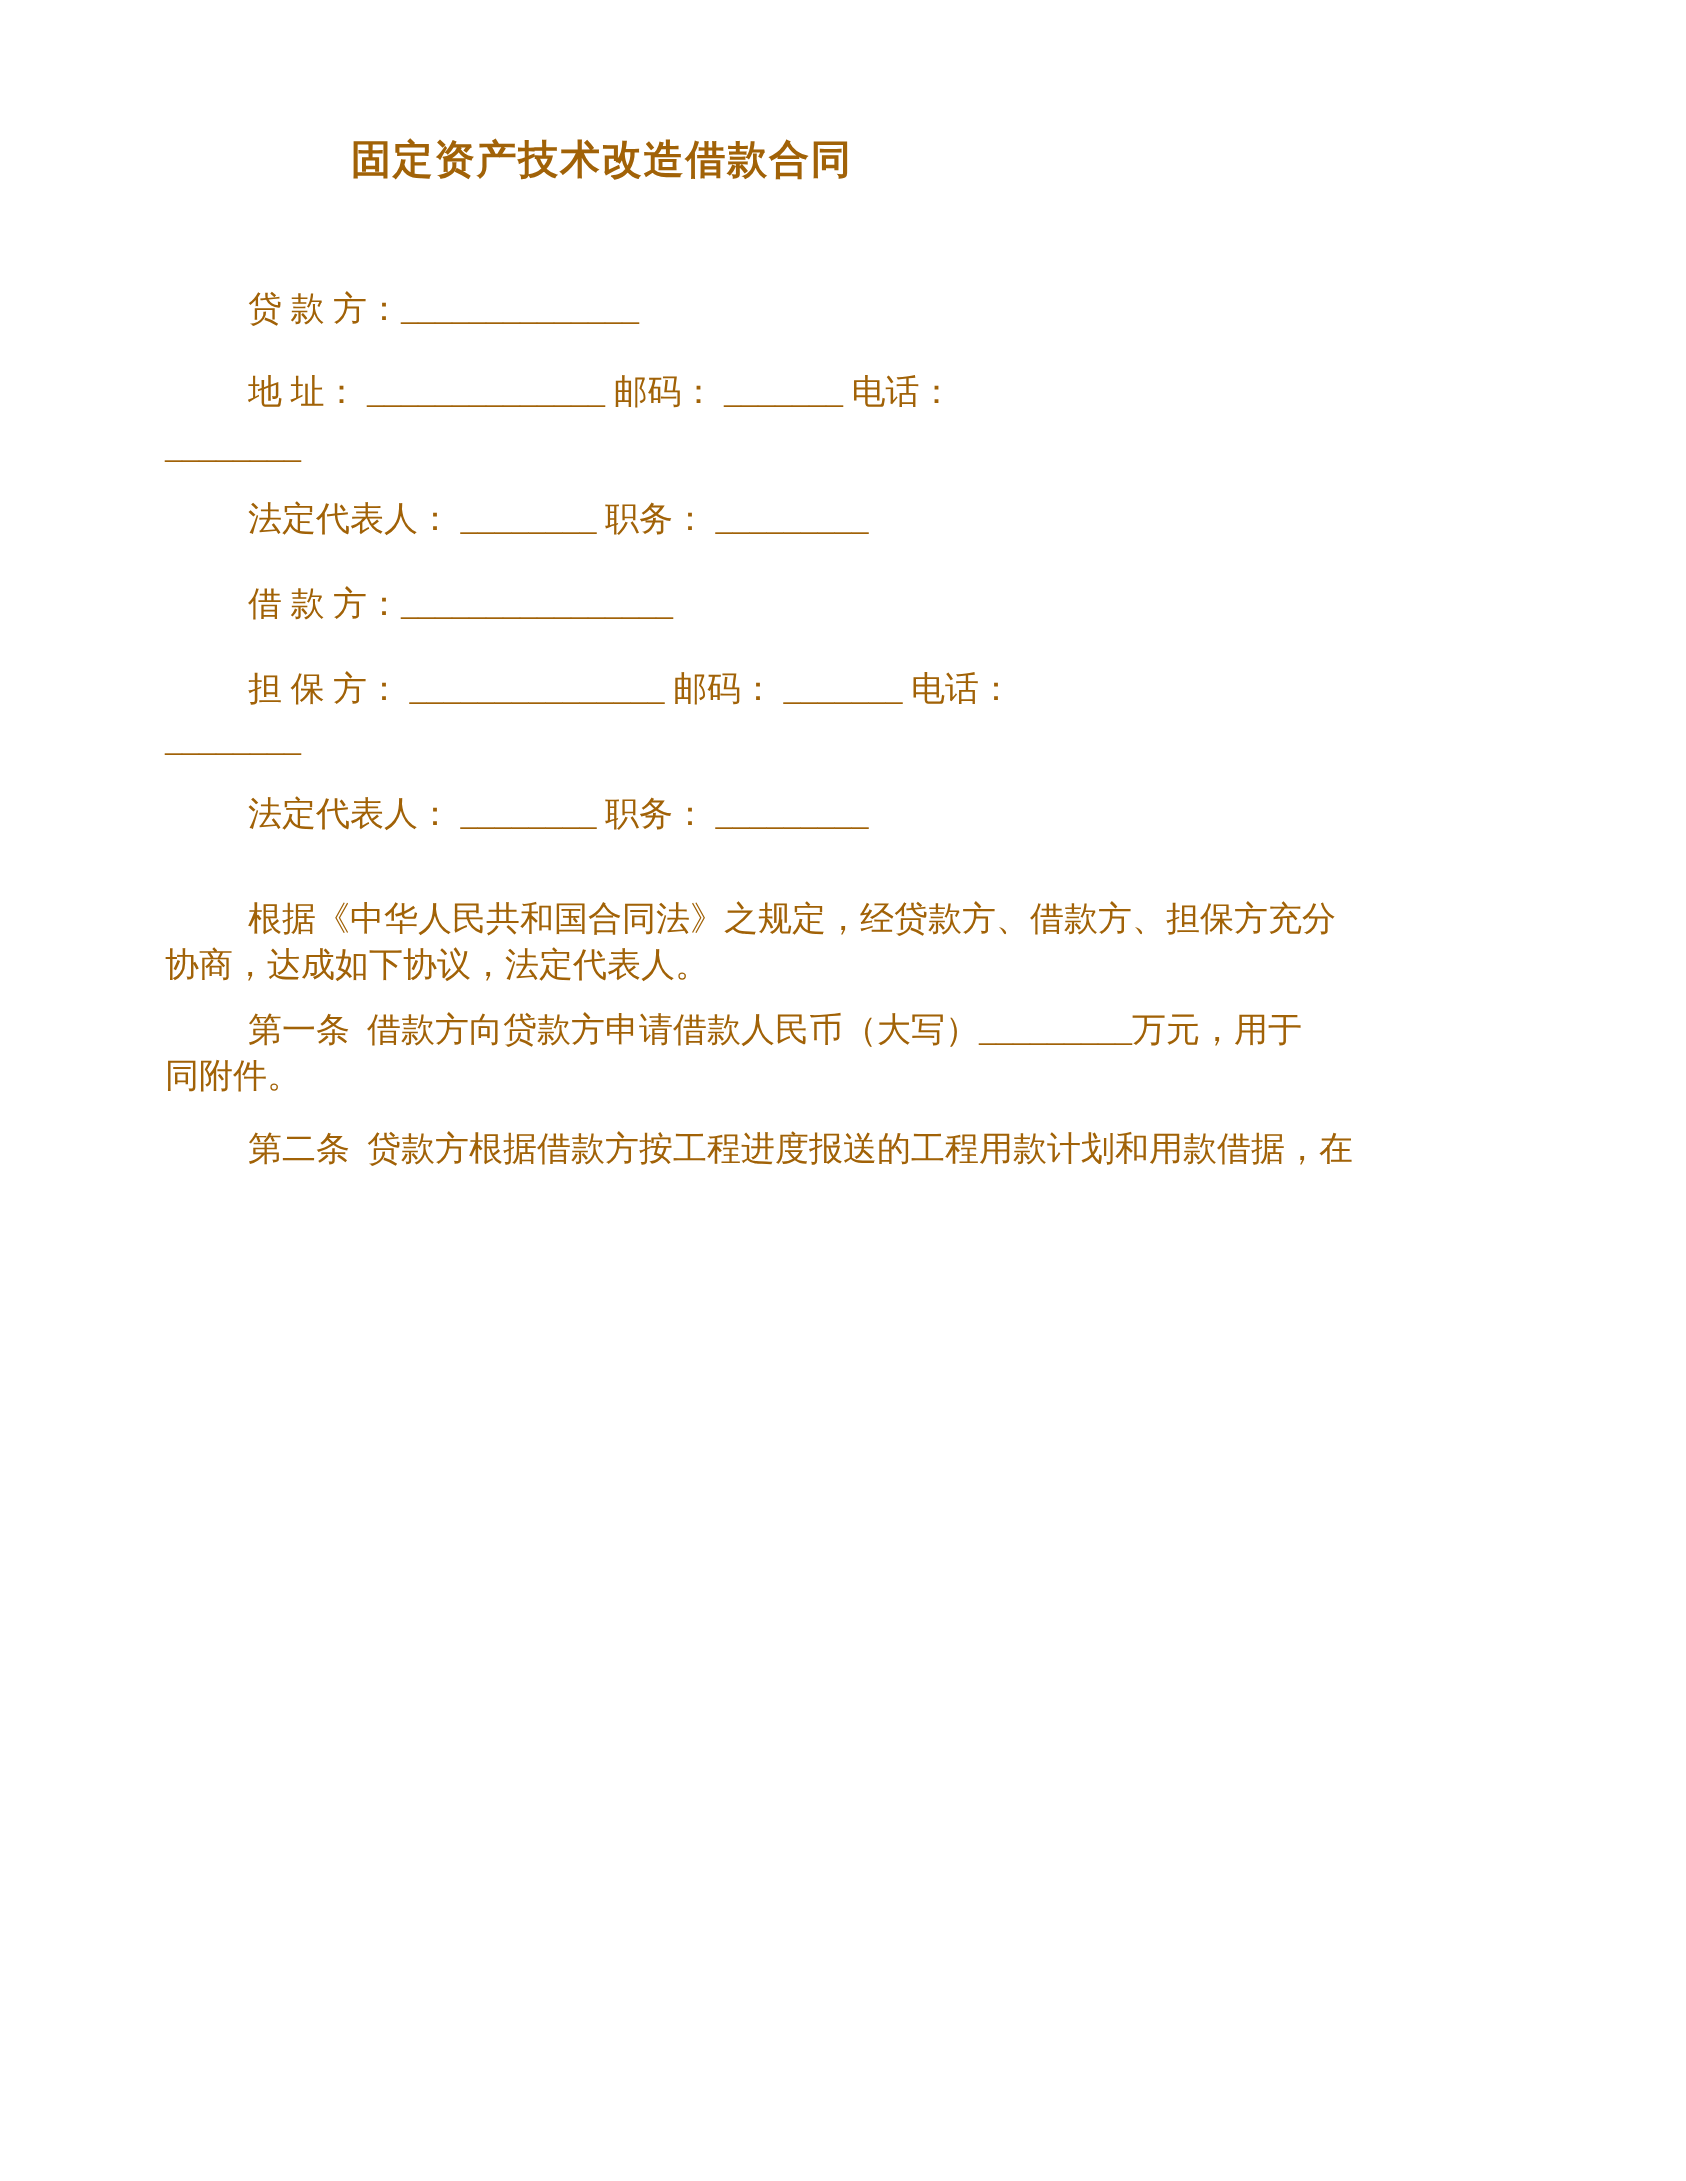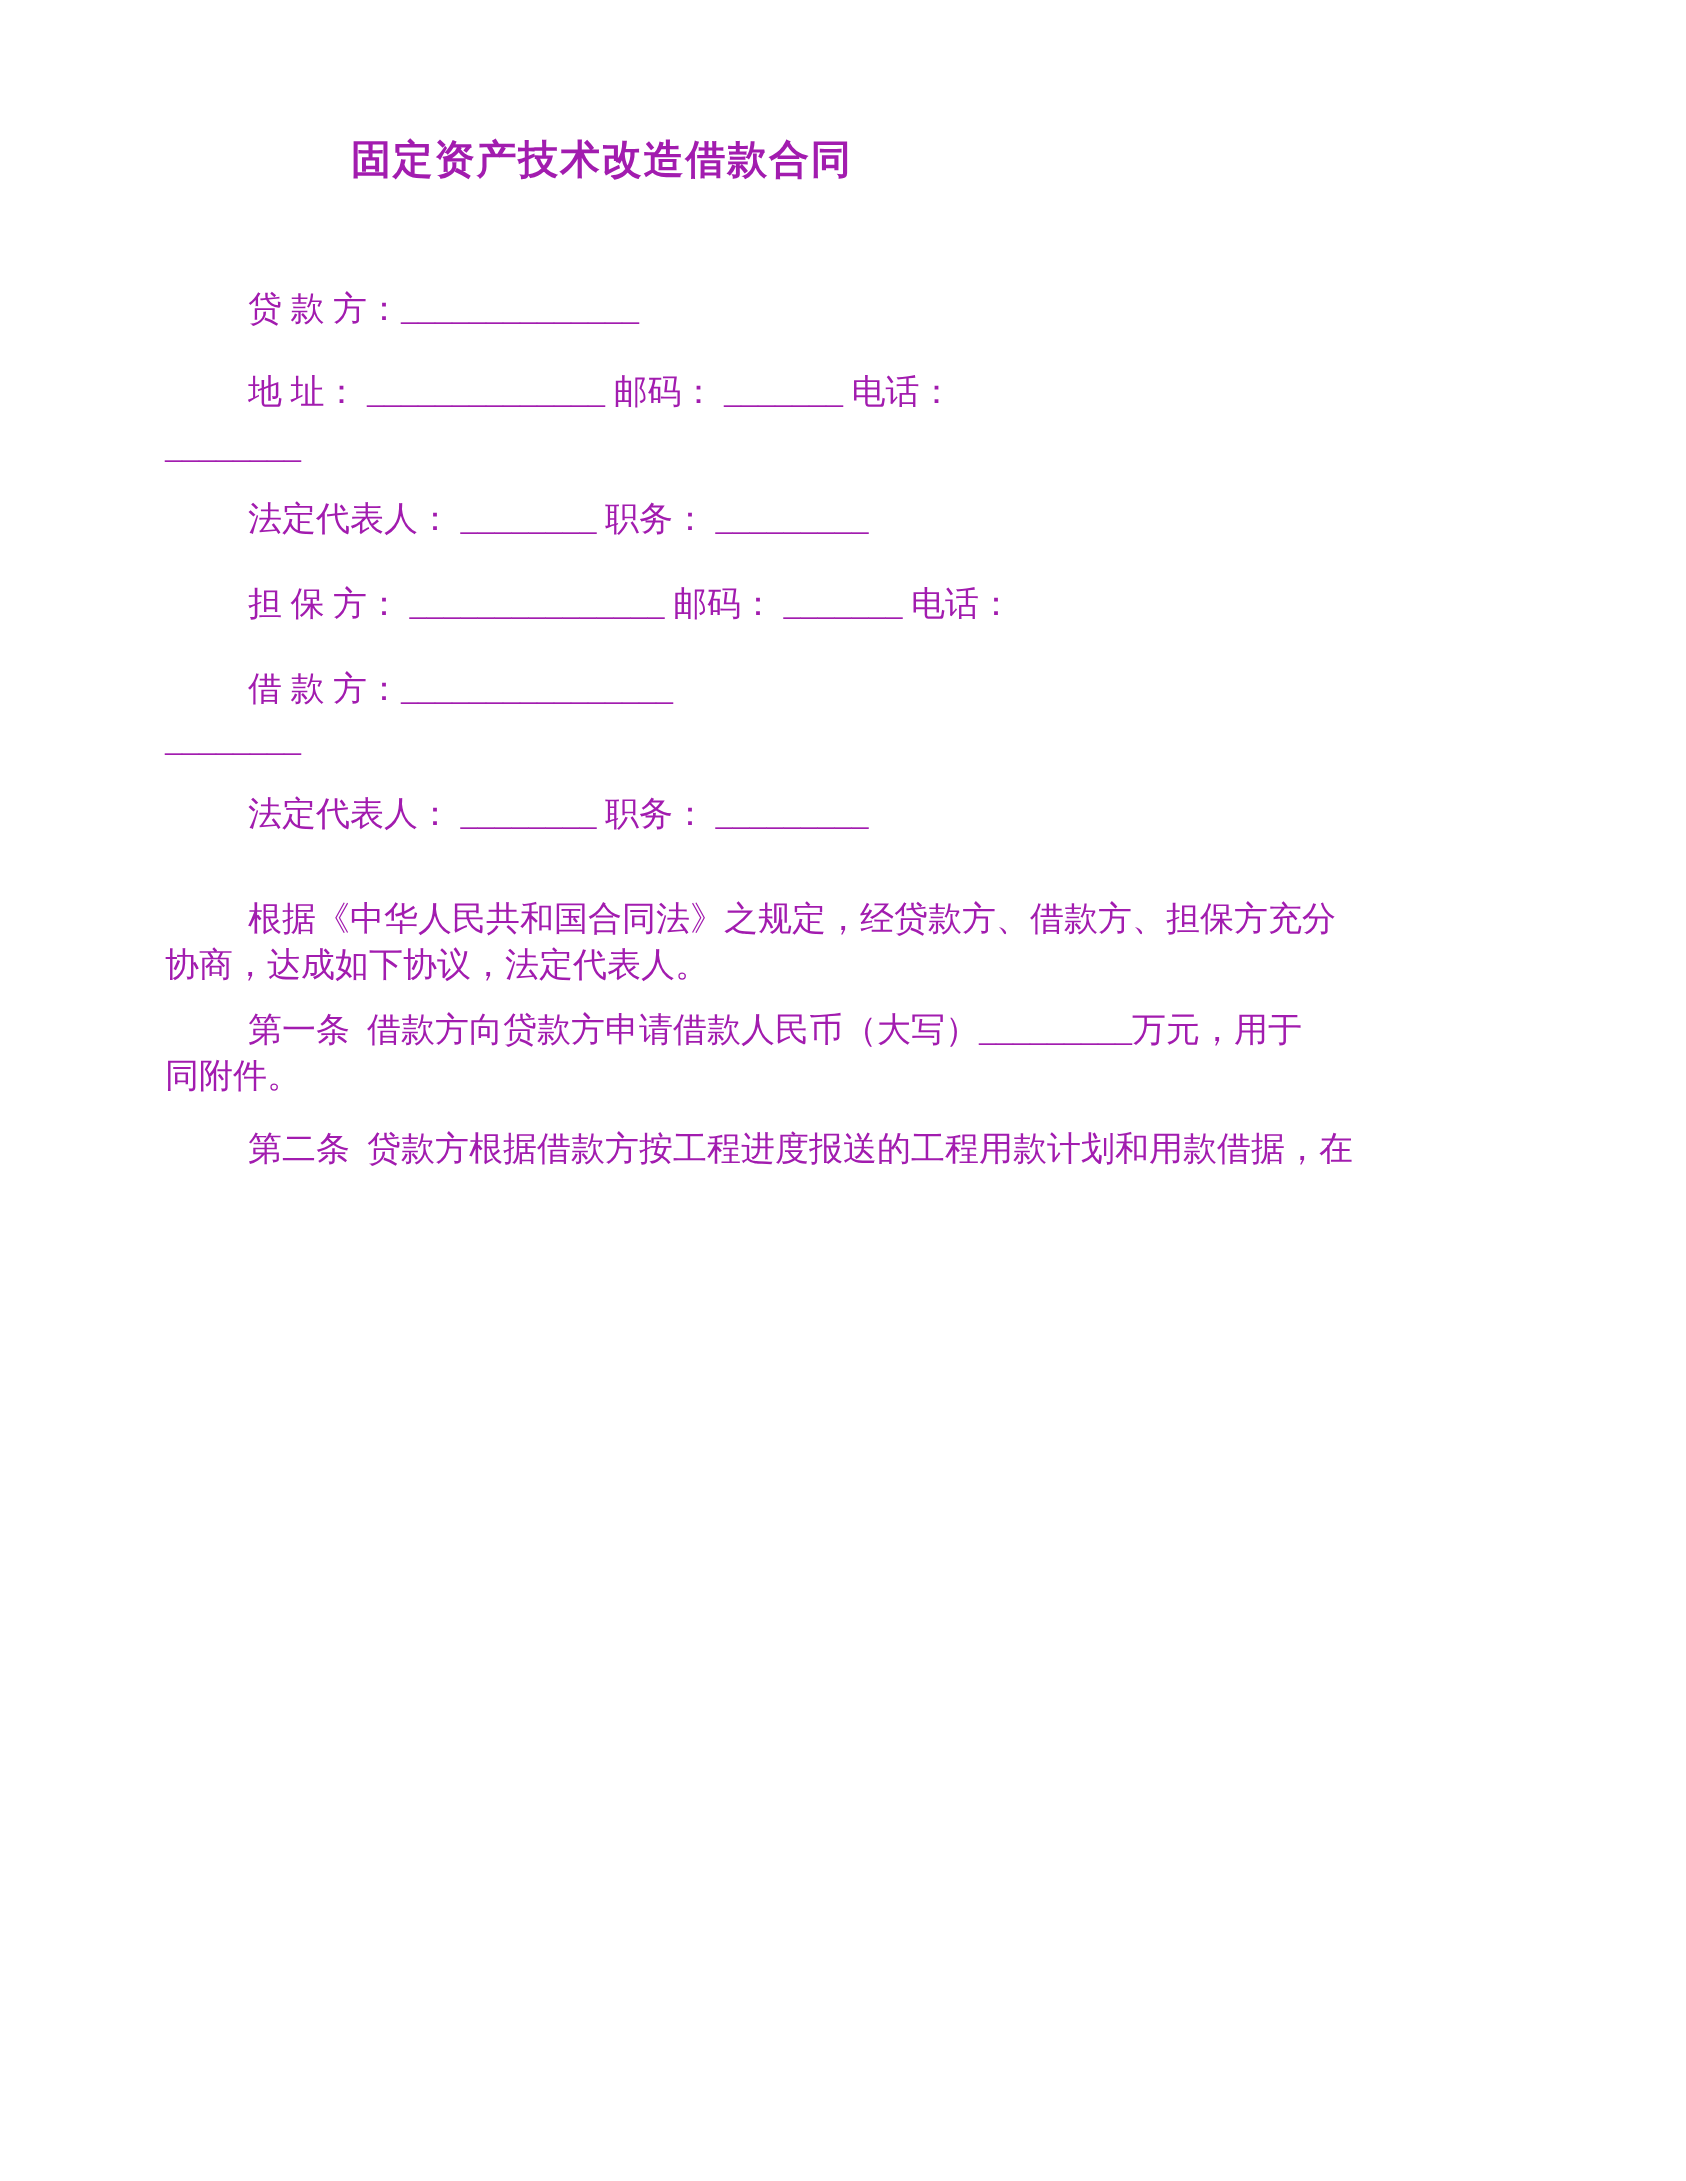--- a/index.html
+++ b/index.html
@@ -7,21 +7,21 @@
       padding: 0;
       background: #ffffff;
     }
     .page {
       position: relative;
       width: 1374px;
       height: 2182px;
       background: #ffffff;
       overflow: hidden;
       font-family: "Liberation Serif", "DejaVu Serif", serif;
-      color: #a21caf;
+      color: #a16207;
     }
     .content {
       padding: 133px 165px 0 165px;
     }
     .doc-title {
       margin: 0 0 0 186px;
       font-family: "Liberation Sans", "DejaVu Sans", sans-serif;
       font-size: 40px;
       font-weight: 700;
       line-height: 52px;
@@ -55,23 +55,23 @@
     <h1 class="doc-title">固定资产技术改造借款合同</h1>
 
     <div class="line indent l1">贷 款 方：______________</div>
 
     <div class="line indent l2">地 址： ______________ 邮码： _______ 电话：</div>
 
     <div class="line l3">________</div>
 
     <div class="line indent l4">法定代表人： ________ 职务： _________</div>
 
+    <div class="line indent l5">借 款 方：________________</div>
+
     <div class="line indent l6">担 保 方： _______________ 邮码： _______ 电话：</div>
-
-    <div class="line indent l5">借 款 方：________________</div>
 
     <div class="line l7">________</div>
 
     <div class="line indent l8">法定代表人： ________ 职务： _________</div>
 
     <div class="line indent l9">根据《中华人民共和国合同法》之规定，经贷款方、借款方、担保方充分</div>
 
     <div class="line">协商，达成如下协议，法定代表人。</div>
 
     <div class="line indent l11">第一条  借款方向贷款方申请借款人民币（大写）_________万元，用于</div>

